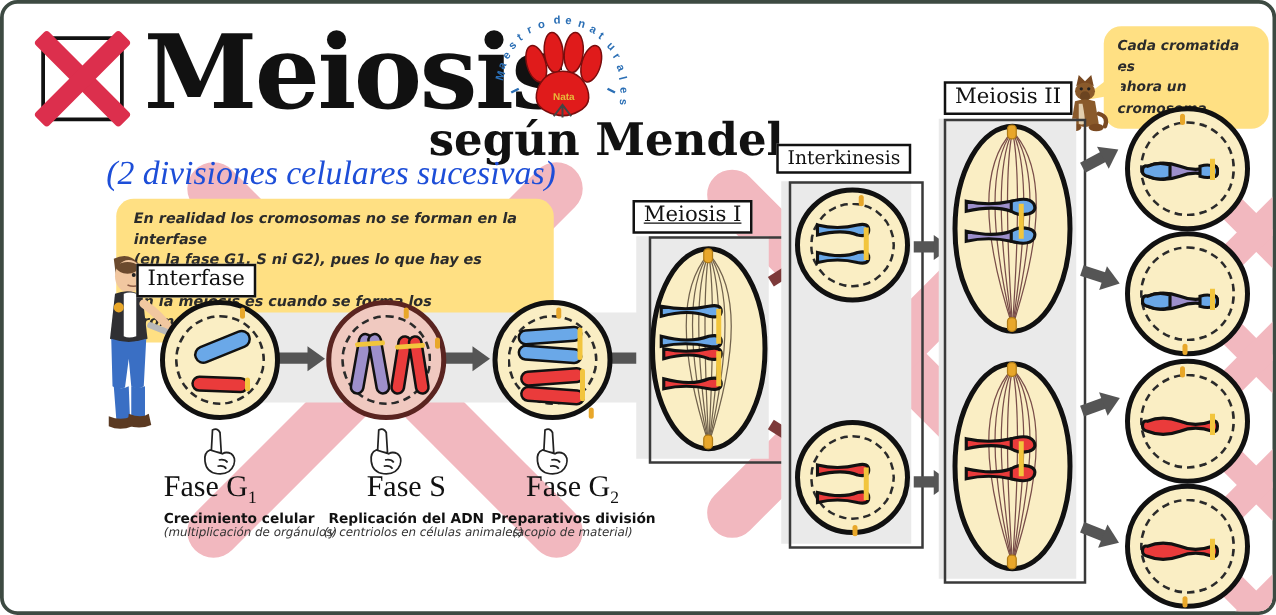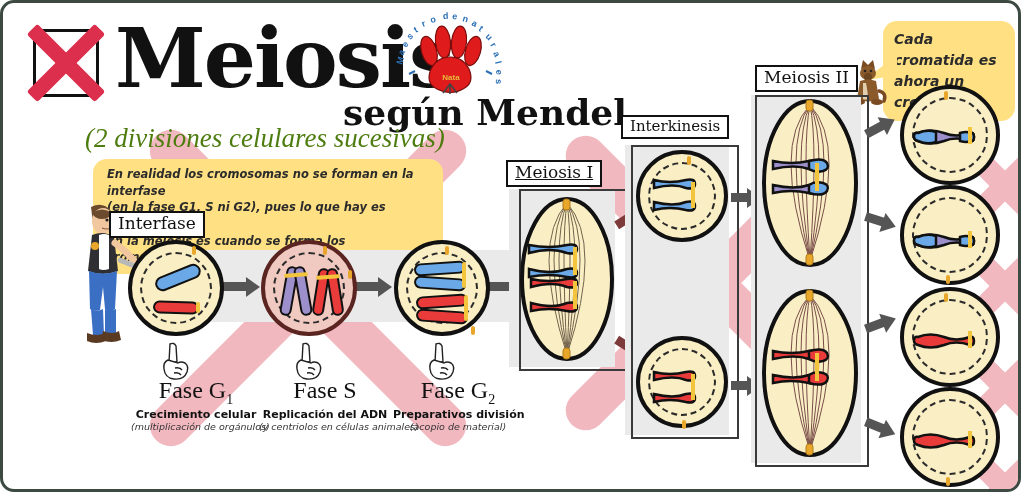--- a/index.html
+++ b/index.html
@@ -40,21 +40,21 @@
   }
   .title-sub{
     font-family:"DejaVu Serif",serif;
     font-weight:bold;
     font-size:36px;
     color:#111;
   }
   .title-paren{
     font-family:"Liberation Serif",serif;
     font-size:27px;
-    color:#4d7c0f;
+    color:#1d4ed8;
     font-style:italic;
     letter-spacing:0px;
   }
 
   
   .redbox{
     width:66px;height:68px;
     border:3px solid #111;
     background:#fff;
     box-sizing:border-box;
@@ -77,21 +77,21 @@
     border-radius:14px;
     padding:7px 12px 8px 14px;
     font-family:"DejaVu Sans",sans-serif;
     font-style:italic;
     font-size:11.5px;
     font-weight:bold;
     color:#2b2b2b;
     line-height:1.45;
     box-sizing:border-box;
   }
-  .note-yellow.small{font-size:14px;line-height:1.5;padding:8px 11px;}
+  .note-yellow.small{font-size:11px;line-height:1.5;padding:8px 11px;}
 
   
   .chip{
     display:inline-block;
     background:#fff;
     border:2px solid #111;
     padding:1px 7px 2px 7px;
     font-family:"DejaVu Serif",serif;
     font-size:17px;
     color:#111;
@@ -351,21 +351,21 @@
   </svg>
   <svg class="abs hand" style="left:424px;top:338px;" width="30" height="40" viewBox="0 0 30 40">
     <g fill="#fff" stroke="#222" stroke-width="1.4">
       <path d="M9 3 q4 -2 6 2 l1 16 l-8 0 z"></path>
       <path d="M7 19 q-5 2 -4 9 q1 9 10 10 q10 1 13 -7 q2 -6 -2 -9 q-4 -2 -7 0 z"></path>
       <path d="M14 27 q5 -1 7 2"></path>
       <path d="M13 32 q5 -1 7 2"></path>
     </g>
   </svg>
 
-  <div class="abs" style="left:128px;top:374px;width:130px;text-align:center;">
+  <div class="abs" style="left:128px;top:374px;width:130px;">
     <div class="phase-title">
       <span>Fase G</span><sub>1</sub>
     </div>
     <div class="phase-sub">Crecimiento celular</div>
     <div class="phase-note">(multiplicación de orgánulos)</div>
   </div>
 
   <div class="abs" style="left:256px;top:374px;width:132px;text-align:center;">
     <div class="phase-title">
       <span>Fase S</span><sub></sub>

